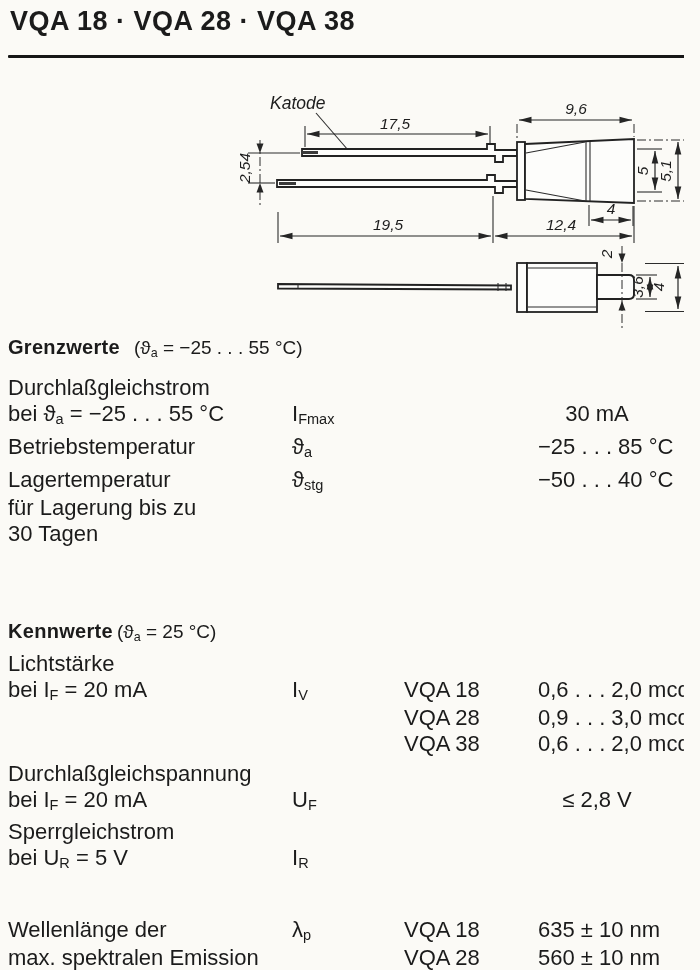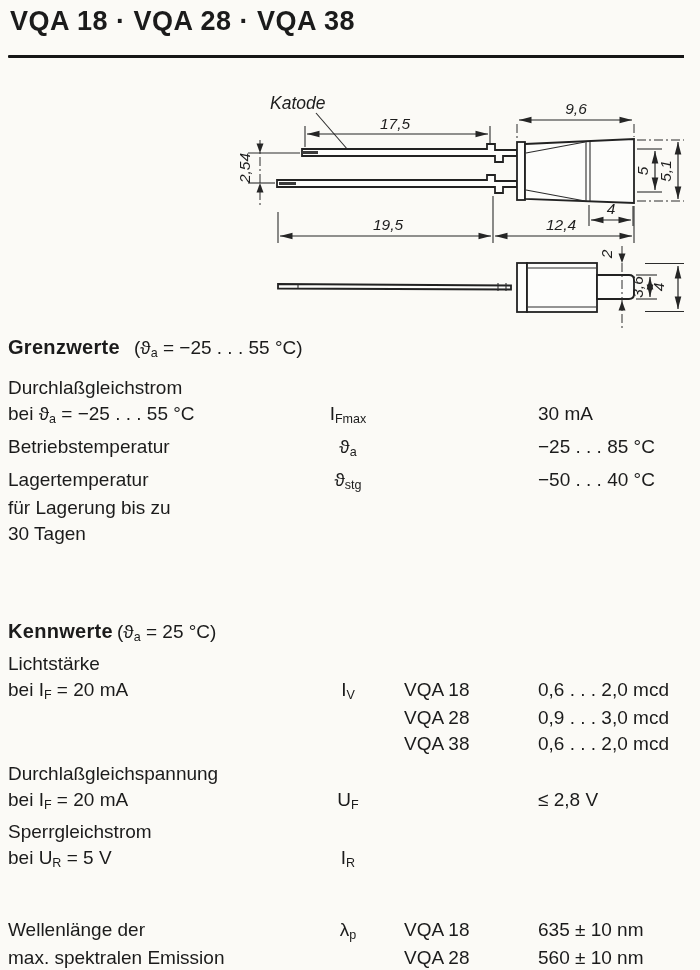--- a/index.html
+++ b/index.html
@@ -46,26 +46,26 @@
   .sec-head b{font-weight:700;letter-spacing:0.3px;}
   .sec-head .cond{margin-left:14px;font-weight:400;font-size:19px;}
   #kennwerte .sec-head .cond{margin-left:4px;}
 
   .spec-row{margin-bottom:5px;}
   #kennwerte .spec-row{margin-bottom:4px;}
   #kennwerte .spec-row.tight{margin-bottom:0;margin-top:44px;}
   .line{
     display:grid;
     grid-template-columns:284px 112px 134px auto;
-    font-size:19px;line-height:26px;
+    font-size:22px;line-height:26px;
   }
   .c1{grid-column:1;white-space:nowrap;}
-  .c2{grid-column:2;white-space:nowrap;text-align:center;}
+  .c2{grid-column:2;white-space:nowrap;}
   .c3{grid-column:3;white-space:nowrap;}
-  .c4{grid-column:4;text-align:left;padding-right:12px;white-space:nowrap;}
+  .c4{grid-column:4;text-align:center;padding-right:12px;white-space:nowrap;}
 
   sub{
     font-size:0.66em;
     vertical-align:baseline;
     position:relative;top:0.22em;
     letter-spacing:0;
   }
 </style>
 </head>
 <body>

